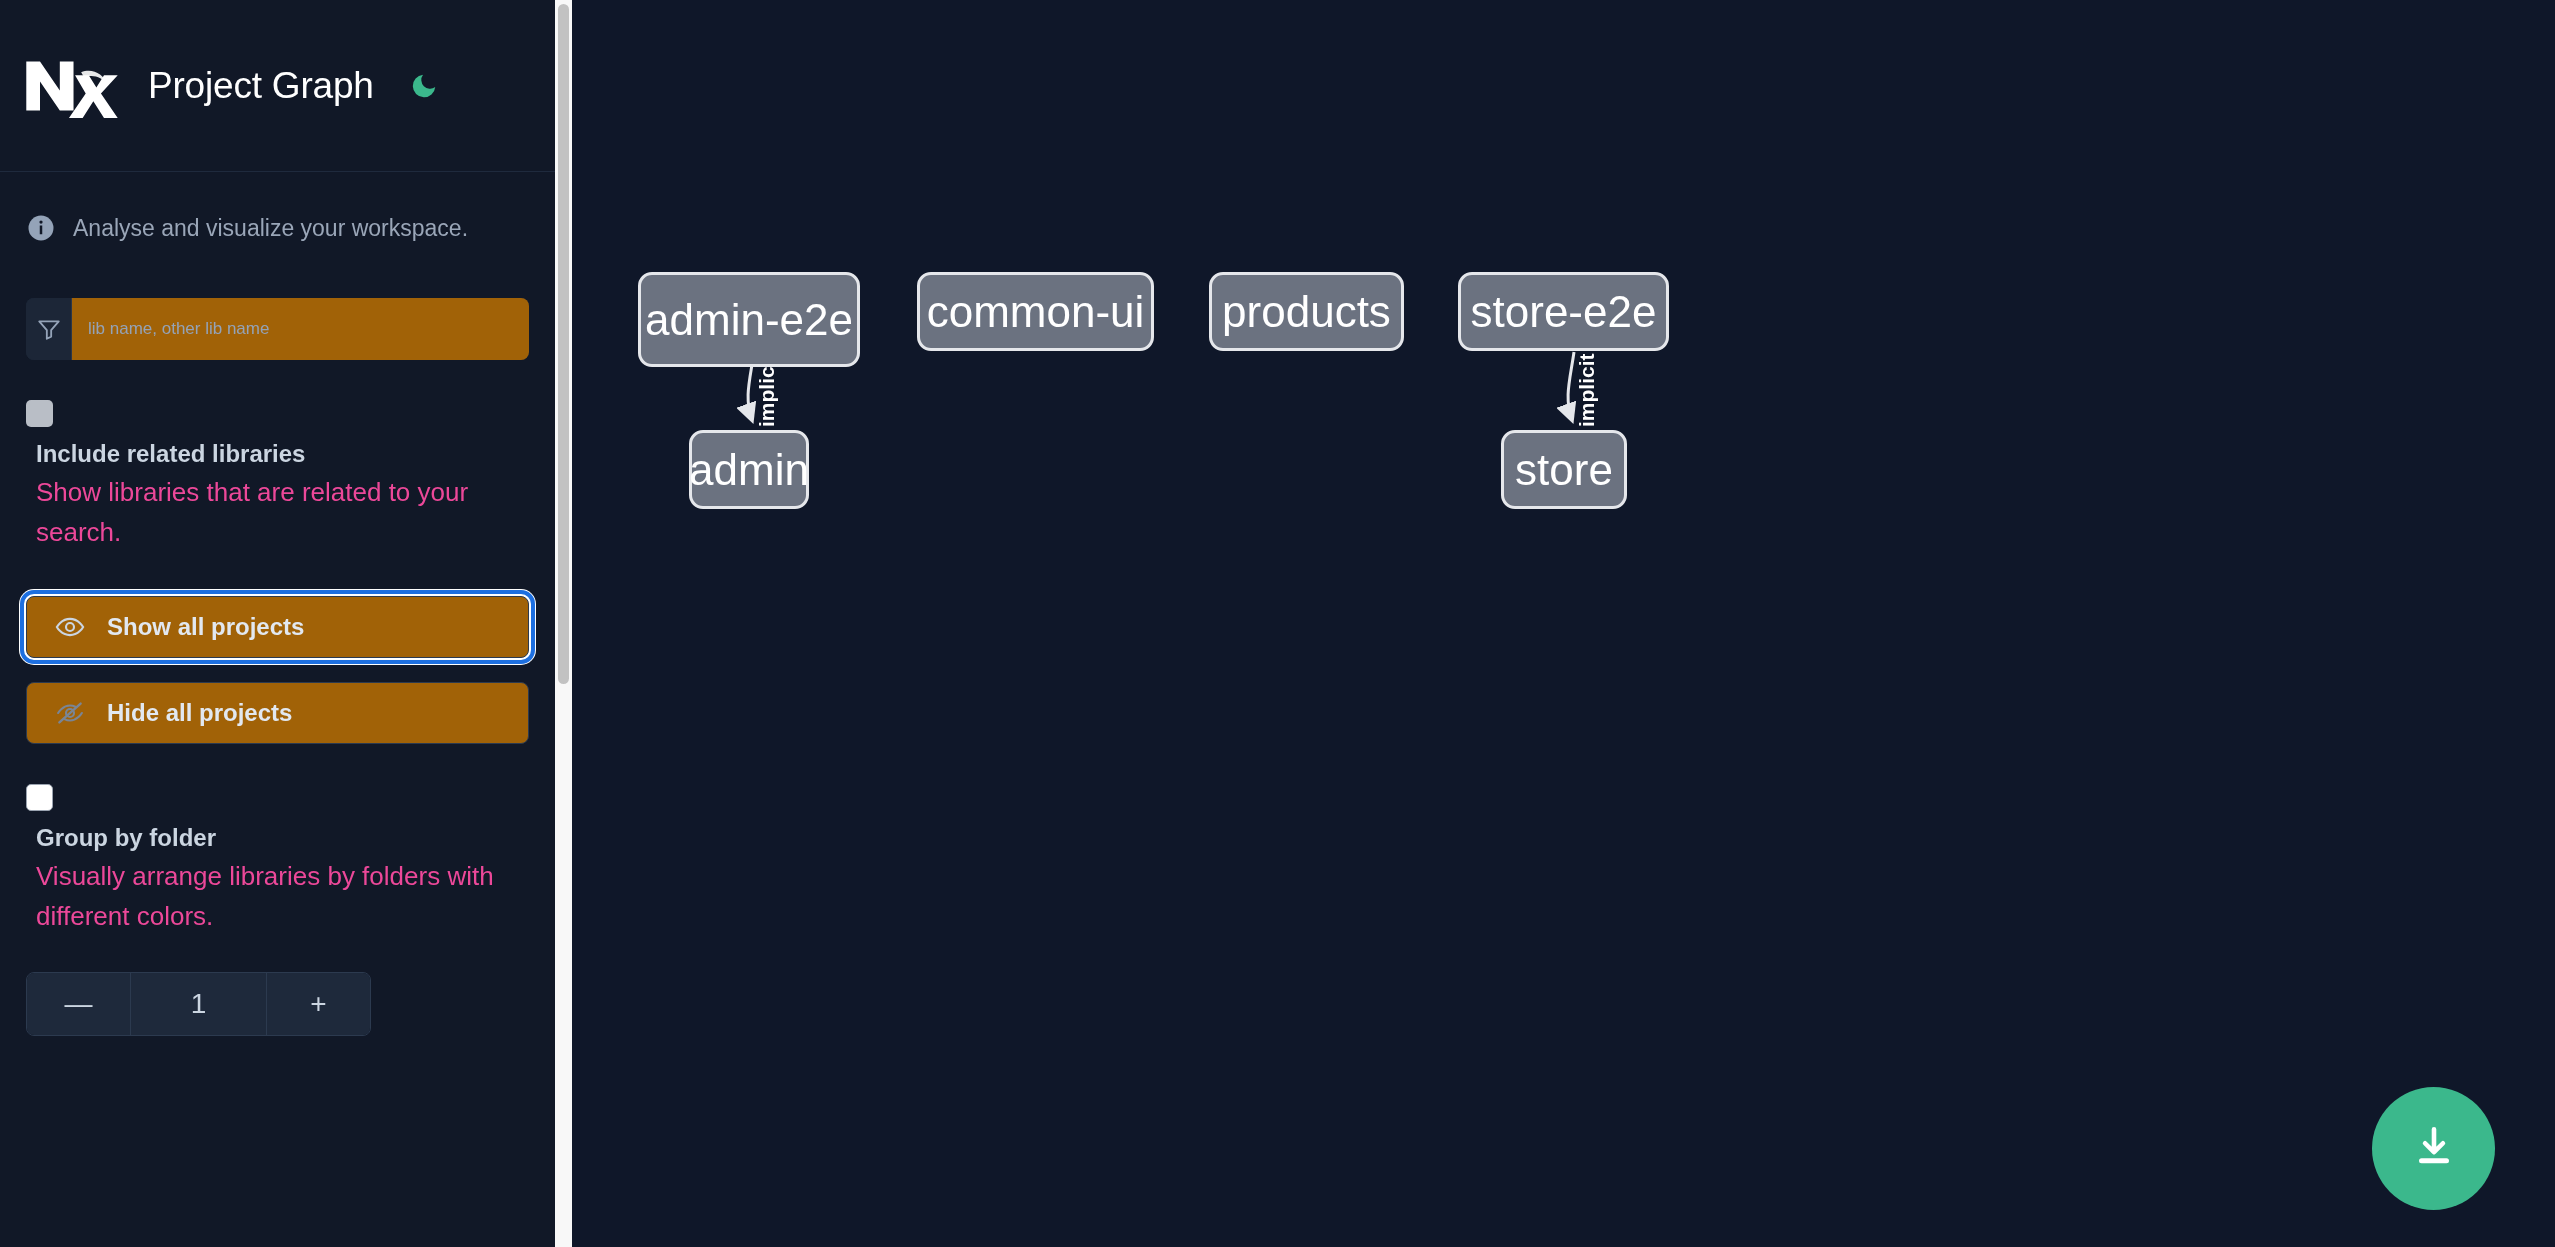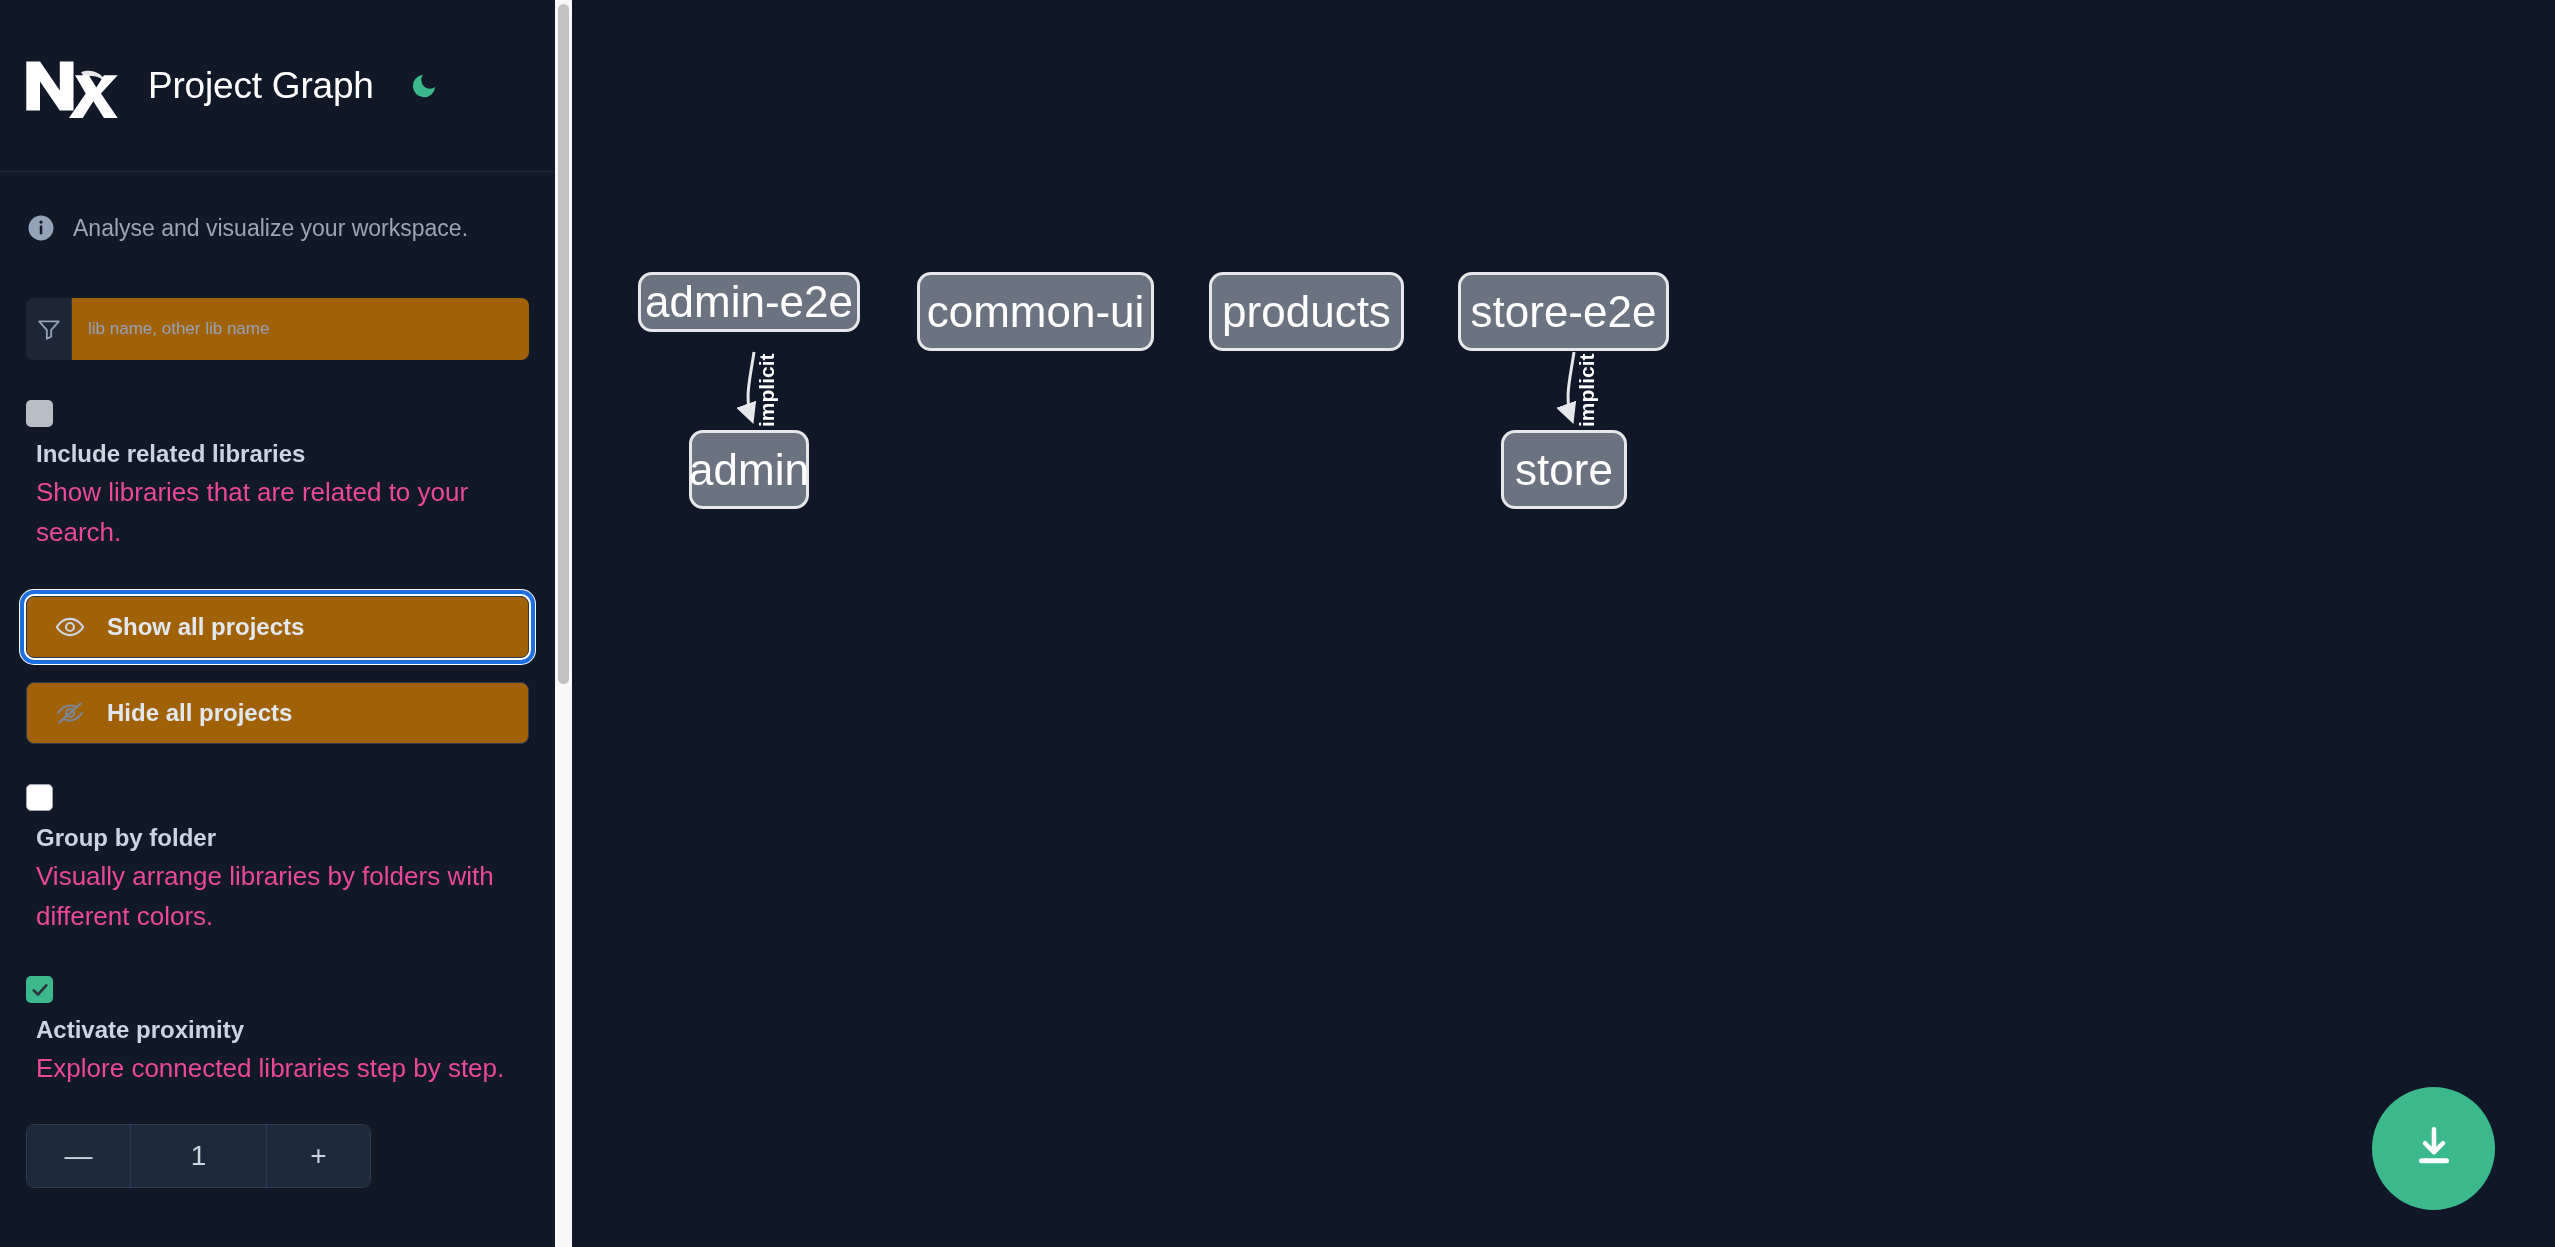--- a/index.html
+++ b/index.html
@@ -276,33 +276,20 @@
     <div class="option">
       <div class="cb-wrap">
         <span class="cb cb-empty"></span>
       </div>
       <div class="texts">
         <div class="opt-label">Group by folder</div>
         <div class="opt-desc">Visually arrange libraries by folders with different colors.</div>
       </div>
     </div>
 
-    <div class="option">
-      <div class="cb-wrap">
-        <span class="cb cb-checked">
-          <svg width="20" height="20" viewBox="0 0 24 24">
-            <path d="M4.5 12.5l5 5 10-11" fill="none" stroke="#2b3340" stroke-width="3.2" stroke-linecap="round" stroke-linejoin="round"></path>
-          </svg>
-        </span>
-      </div>
-      <div class="texts">
-        <div class="opt-label">Activate proximity</div>
-        <div class="opt-desc">Explore connected libraries step by step.</div>
-      </div>
-    </div>
 
     <div class="stepper">
       <div class="stp-minus">—</div>
       <div class="stp-val">1</div>
       <div class="stp-plus">+</div>
     </div>
   </aside>
 
   <div class="scrollbar">
     <div class="scroll-thumb"></div>
@@ -316,21 +303,21 @@
           <path d="M 0 0 L 10 5 L 0 10 z" fill="#e5e7eb"></path>
         </marker>
       </defs>
       <path d="M 182 352 C 178 380 172 398 180 420" stroke="#e5e7eb" stroke-width="3" fill="none" marker-end="url(#arrow)"></path>
       <path d="M 1002 352 C 998 380 992 398 1000 420" stroke="#e5e7eb" stroke-width="3" fill="none" marker-end="url(#arrow)"></path>
     </svg>
 
     <div class="edge-label" style="left:150px; top:370px; width:90px;">implicit</div>
     <div class="edge-label" style="left:970px; top:370px; width:90px;">implicit</div>
 
-    <div class="node" style="left:66px;  top:272px; width:222px; height:60px;">admin-e2e</div>
+    <div class="node" style="left:66px;  top:272px; width:222px; height:95px;">admin-e2e</div>
     <div class="node" style="left:345px; top:272px; width:237px; height:79px;">common-ui</div>
     <div class="node" style="left:637px; top:272px; width:195px; height:79px;">products</div>
     <div class="node" style="left:886px; top:272px; width:211px; height:79px;">store-e2e</div>
     <div class="node" style="left:117px; top:430px; width:120px; height:79px;text-align:center;">admin</div>
     <div class="node" style="left:929px; top:430px; width:126px; height:79px;">store</div>
 
     <button class="fab">
       <span>
         <svg width="50" height="50" viewBox="0 0 24 24">
           <path d="M12 3.5v10.5M12 14.5l-4.3-4.3M12 14.5l4.3-4.3" fill="none" stroke="#ffffff" stroke-width="2.2" stroke-linecap="round" stroke-linejoin="round"></path>

